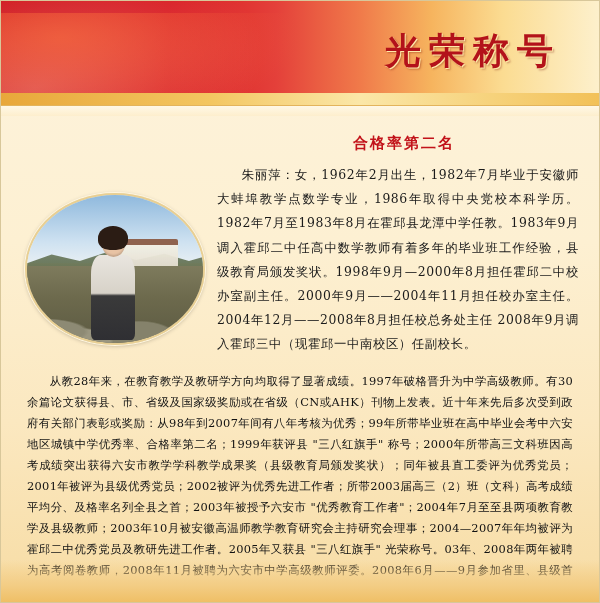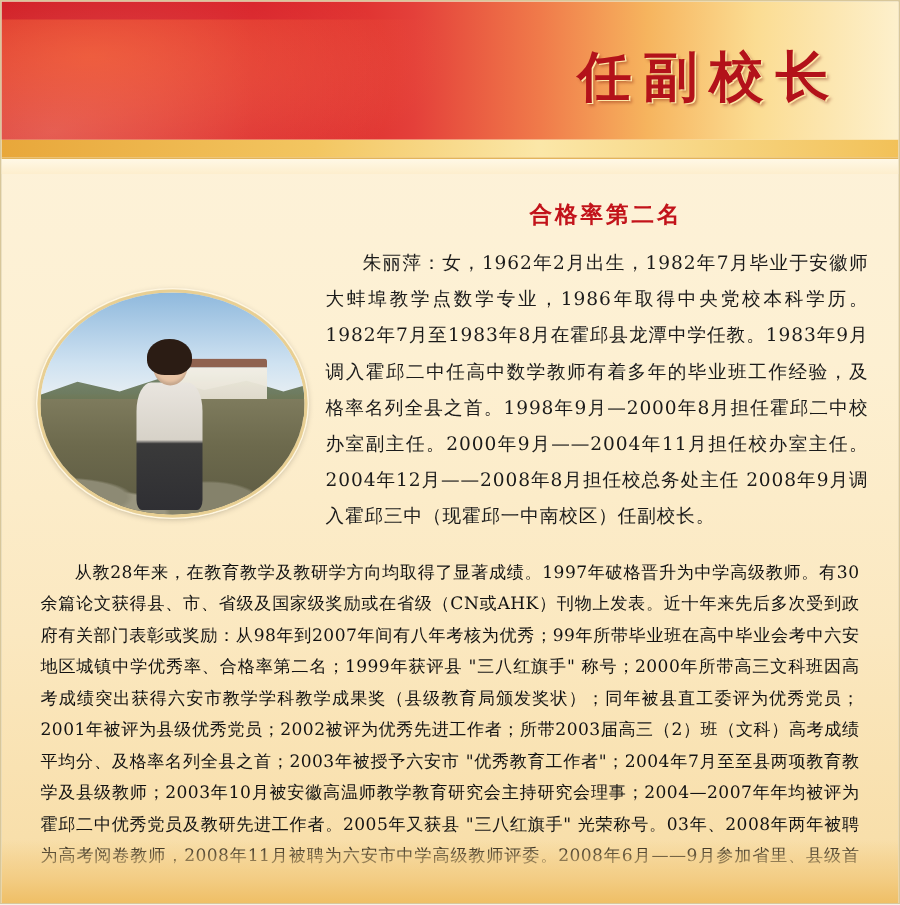--- a/index.html
+++ b/index.html
@@ -183,21 +183,21 @@
   }
 </style>
 </head>
 <body>
 
 <div class="poster">
 
   <div class="header">
     <div class="swoosh1"></div>
     <div class="swoosh2"></div>
-    <div class="header-title">任副校长</div>
+    <div class="header-title">光荣称号</div>
   </div>
 
   <div class="gold-strip"></div>
   <div class="cream-strip"></div>
 
   <div class="content">
 
     <div class="bio-title">合格率第二名</div>
 
     <div class="top-row">
@@ -209,21 +209,21 @@
         <div class="ground"></div>
         <div class="rocks"></div>
         <div class="person">
           <div class="body"></div>
           <div class="head"></div>
           <div class="hair"></div>
         </div>
       </div>
 
       <div class="bio-text">
-        <p>朱丽萍：女，1962年2月出生，1982年7月毕业于安徽师大蚌埠教学点数学专业，1986年取得中央党校本科学历。1982年7月至1983年8月在霍邱县龙潭中学任教。1983年9月调入霍邱二中任高中数学教师有着多年的毕业班工作经验，及格率名列全县之首。1998年9月—2000年8月担任霍邱二中校办室副主任。2000年9月——2004年11月担任校办室主任。2004年12月——2008年8月担任校总务处主任 2008年9月调入霍邱三中（现霍邱一中南校区）任副校长。</p>
+        <p>朱丽萍：女，1962年2月出生，1982年7月毕业于安徽师大蚌埠教学点数学专业，1986年取得中央党校本科学历。1982年7月至1983年8月在霍邱县龙潭中学任教。1983年9月调入霍邱二中任高中数学教师有着多年的毕业班工作经验，县级教育局颁发奖状。1998年9月—2000年8月担任霍邱二中校办室副主任。2000年9月——2004年11月担任校办室主任。2004年12月——2008年8月担任校总务处主任 2008年9月调入霍邱三中（现霍邱一中南校区）任副校长。</p>
       </div>
 
     </div>
 
     <div class="lower-text">
       <p>从教28年来，在教育教学及教研学方向均取得了显著成绩。1997年破格晋升为中学高级教师。有30余篇论文获得县、市、省级及国家级奖励或在省级（CN或AHK）刊物上发表。近十年来先后多次受到政府有关部门表彰或奖励：从98年到2007年间有八年考核为优秀；99年所带毕业班在高中毕业会考中六安地区城镇中学优秀率、合格率第二名；1999年获评县 "三八红旗手" 称号；2000年所带高三文科班因高考成绩突出获得六安市教学学科教学成果奖（县级教育局颁发奖状）；同年被县直工委评为优秀党员；2001年被评为县级优秀党员；2002被评为优秀先进工作者；所带2003届高三（2）班（文科）高考成绩平均分、及格率名列全县之首；2003年被授予六安市 "优秀教育工作者"；2004年7月至至县两项教育教学及县级教师；2003年10月被安徽高温师教学教育研究会主持研究会理事；2004—2007年年均被评为霍邱二中优秀党员及教研先进工作者。2005年又获县 "三八红旗手" 光荣称号。03年、2008年两年被聘为高考阅卷教师，2008年11月被聘为六安市中学高级教师评委。2008年6月——9月参加省里、县级首批教学带头教师兼女人、六安市第三届教坛新星。2008年12月30日被确认通过了安徽省第九批特级教师评选送的专家组评审，2009年5月24日被省政府批准为安徽省特级教师。</p>
     </div>
 
   </div>
 

